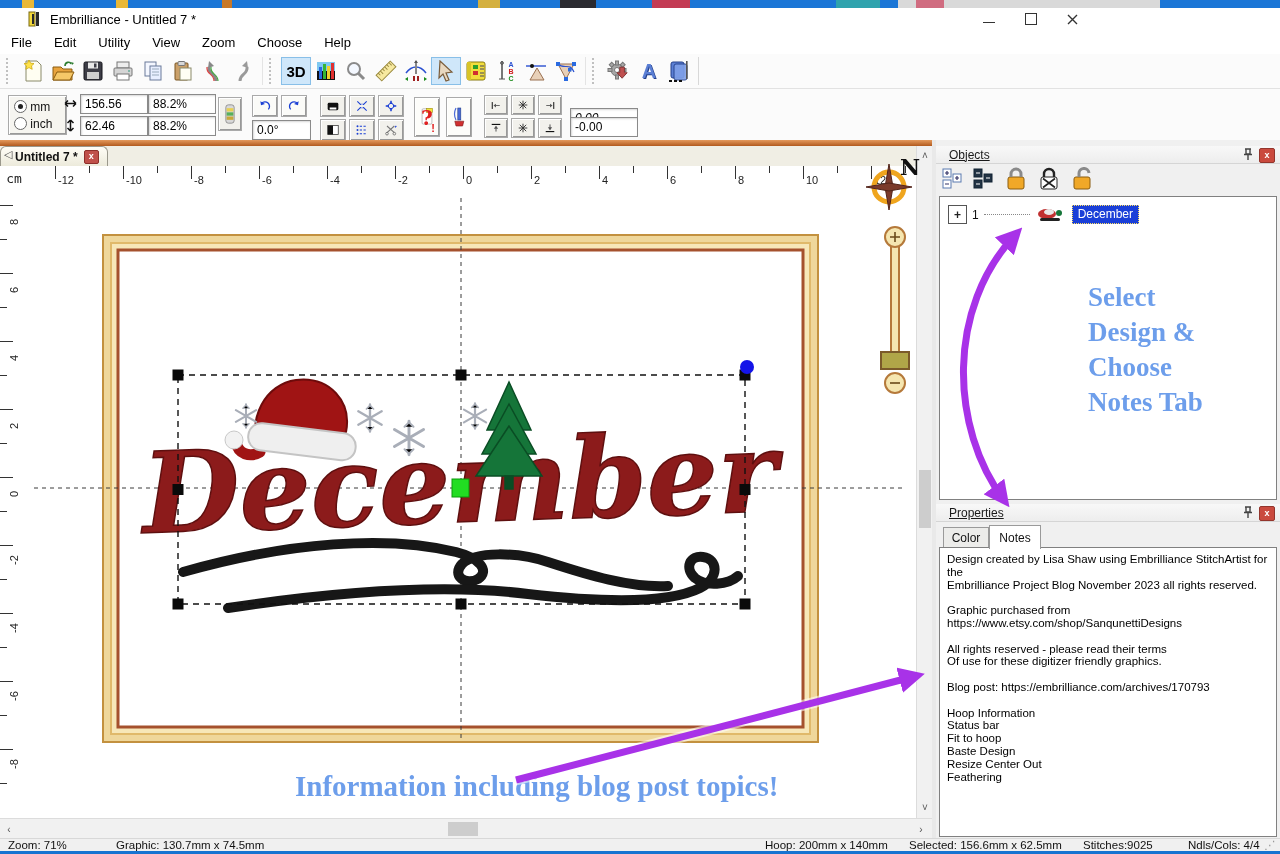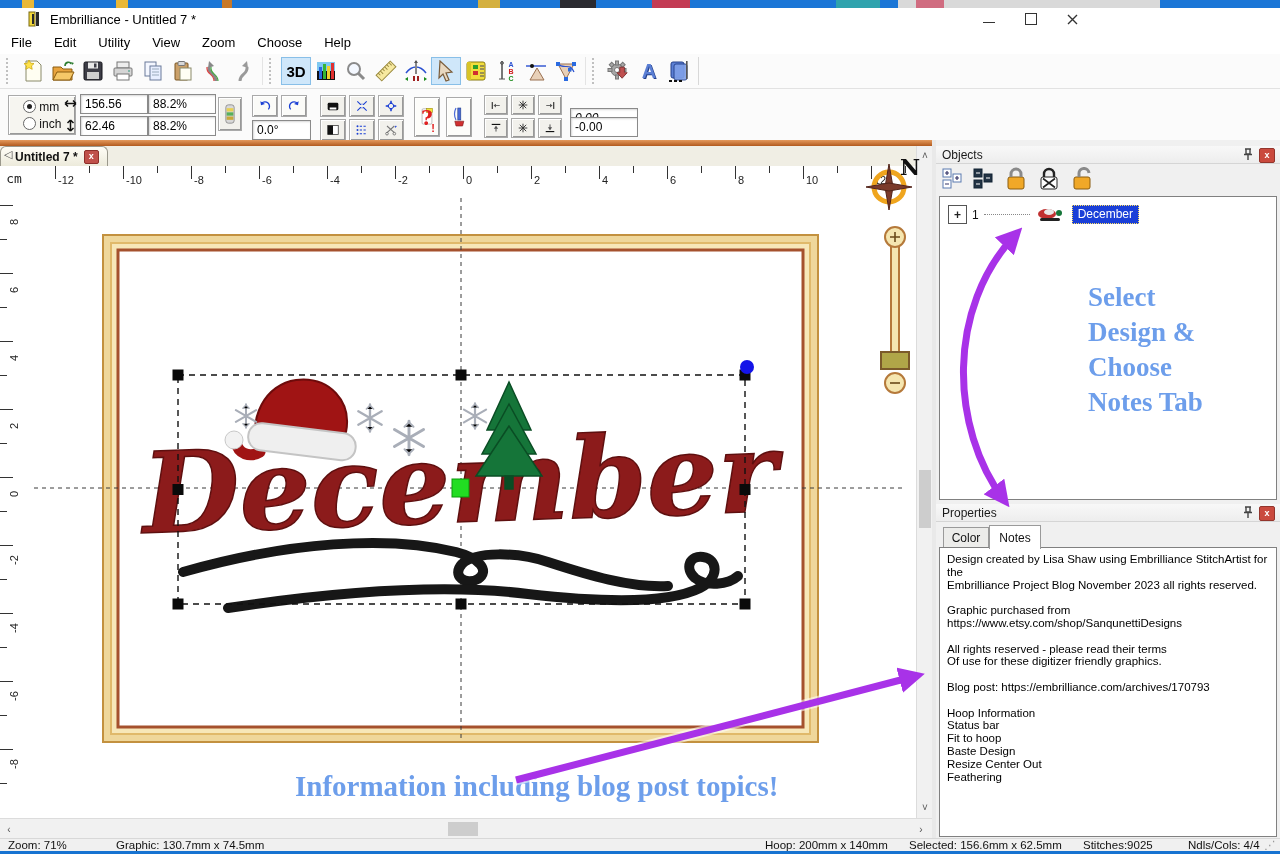--- a/index.html
+++ b/index.html
@@ -42,21 +42,21 @@
   
   .vscroll{left:916px;top:146px;width:16px;height:672px;background:#f1f1f1;border-left:1px solid #dcdcdc;}
   .hscroll{left:0;top:818px;width:932px;height:20px;background:#f1f1f1;border-top:1px solid #dcdcdc;}
   .scroll-arrow{position:absolute;width:14px;height:14px;color:#555;font-size:10px;display:flex;align-items:center;justify-content:center;}
   .thumb{position:absolute;background:#cdcdcd;}
   
   .splitter{left:932px;top:140px;width:4px;height:714px;background:#e9e9e9;}
   .rightbg{left:936px;top:140px;width:344px;height:698px;background:#f0f0f0;}
   .panel-header{position:absolute;left:0;width:344px;height:17px;background:linear-gradient(#f8f8f8,#ededed);
                 border-bottom:1px solid #d5d5d5;display:flex;align-items:center;font-size:12px;color:#1a1a1a;}
-  .ph-title{margin-left:6px;}
+  .ph-title{margin-left:13px;text-decoration:underline;}
   .ph-close{position:absolute;right:5px;top:2px;width:14px;height:13px;background:#ca4a3e;border:1px solid #93352c;border-radius:2px;color:#fff;font-size:9px;line-height:12px;text-align:center;font-weight:bold;}
   .ph-pin{position:absolute;right:26px;top:2px;width:12px;height:13px;}
   .white-box{position:absolute;background:#fff;border:1px solid #808080;}
   .obj-row{position:absolute;left:8px;top:8px;display:flex;align-items:center;gap:5px;}
   .expand-box{width:17px;height:17px;border:1px solid #555;display:flex;align-items:center;justify-content:center;font-weight:bold;font-size:12px;color:#222;background:#fff;}
   .leader{width:46px;border-top:1px dotted #888;height:1px;}
   .obj-label{background:#1a3fd8;color:#fff;font-size:12px;padding:1px 5px 2px 5px;border:1px dotted #ffe060;}
   .tab2{position:absolute;font-size:12px;display:flex;align-items:center;justify-content:center;border:1px solid #9a9a9a;}
   .notes{position:absolute;left:7px;top:5px;right:7px;bottom:5px;font-size:11.5px;line-height:12.8px;white-space:pre-line;color:#000;overflow:hidden;}
   
@@ -285,21 +285,21 @@
             <rect x="4" y="3" width="13" height="16" rx="2" fill="#5b7fd4" stroke="#24408a"></rect>
             <rect x="7" y="5" width="13" height="16" rx="2" fill="#7fa0e8" stroke="#24408a" opacity=".9"></rect>
             <rect x="19" y="2" width="1.6" height="18" fill="#555"></rect>
             <path d="M2,22 h3 M7,22 h3 M12,22 h3" stroke="#111" stroke-width="2"></path>
           </svg>
         </button>
     </div>
   </div>
 
   <div class="abs toolbar2">
-    <div class="abs sbtn" style="left:8px;top:6px;width:52px;height:38px;flex-direction:column;align-items:flex-start;padding-left:14px;gap:3px;background:#f6f5f0;">
+    <div class="abs sbtn" style="left:8px;top:6px;width:52px;height:38px;flex-direction:column;align-items:flex-start;padding-left:5px;gap:3px;background:#f6f5f0;">
       <label><span class="radio sel"></span> <span>mm</span></label>
       <label><span class="radio"></span> <span>inch</span></label>
     </div>
     <svg class="abs" style="left:64px;top:8px" width="13" height="13" viewBox="0 0 13 13">
         <path d="M1,6.5 H12 M1,6.5 l3,-3 M1,6.5 l3,3 M12,6.5 l-3,-3 M12,6.5 l-3,3" stroke="#111" stroke-width="1.5" fill="none"></path>
       </svg>
     <input class="abs field" style="left: 80px; top: 5px; width: 58px;" readonly="" value="156.56">
     <input class="abs field" style="left: 148px; top: 5px; width: 58px;" readonly="" value="88.2%">
     <svg class="abs" style="left:64px;top:30px" width="13" height="13" viewBox="0 0 13 13">
         <path d="M6.5,1 V12 M6.5,1 l-3,3 M6.5,1 l3,3 M6.5,12 l-3,-3 M6.5,12 l3,-3" stroke="#111" stroke-width="1.5" fill="none"></path>

